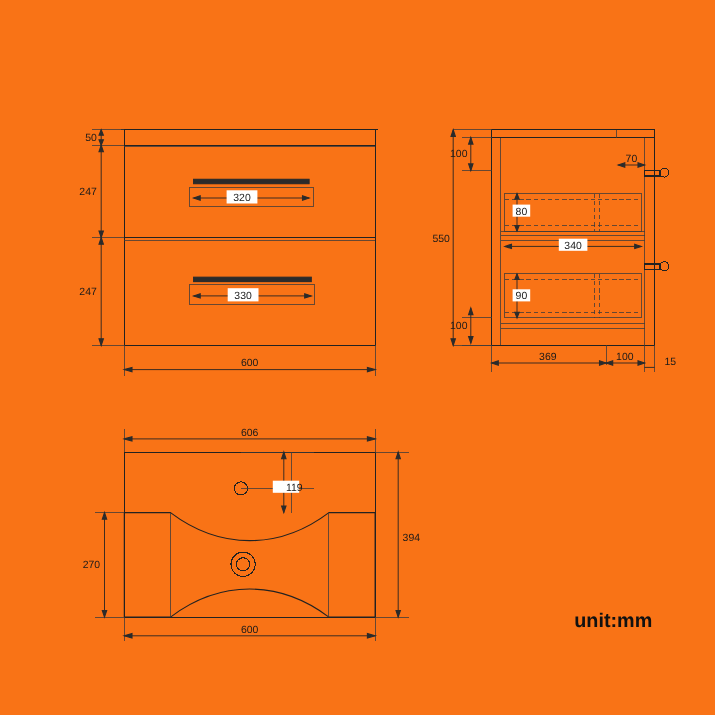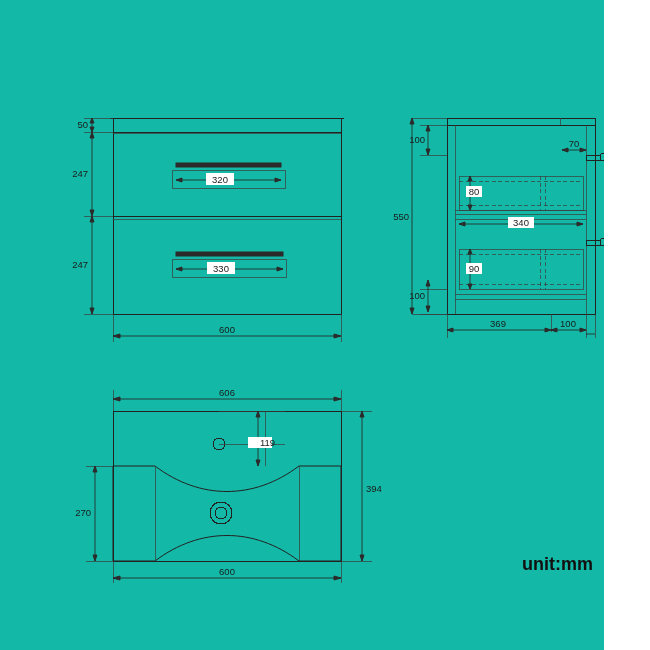--- a/index.html
+++ b/index.html
@@ -2,23 +2,23 @@
 <html><head>
 <meta charset="utf-8">
 <style>
   html, body {
     margin: 0;
     padding: 0;
     background: #ffffff;
   }
   #root {
     position: relative;
-    width: 604px;
+    width: 650px;
     height: 650px;
-    background: #14b8a6;
+    background: #f97316;
     font-family: "Liberation Sans", sans-serif;
     overflow: hidden;
   }
   svg {
     display: block;
   }
   .dimtext {
     font-family: "Liberation Sans", sans-serif;
     font-size: 9.5px;
     fill: #1a1a1a;

